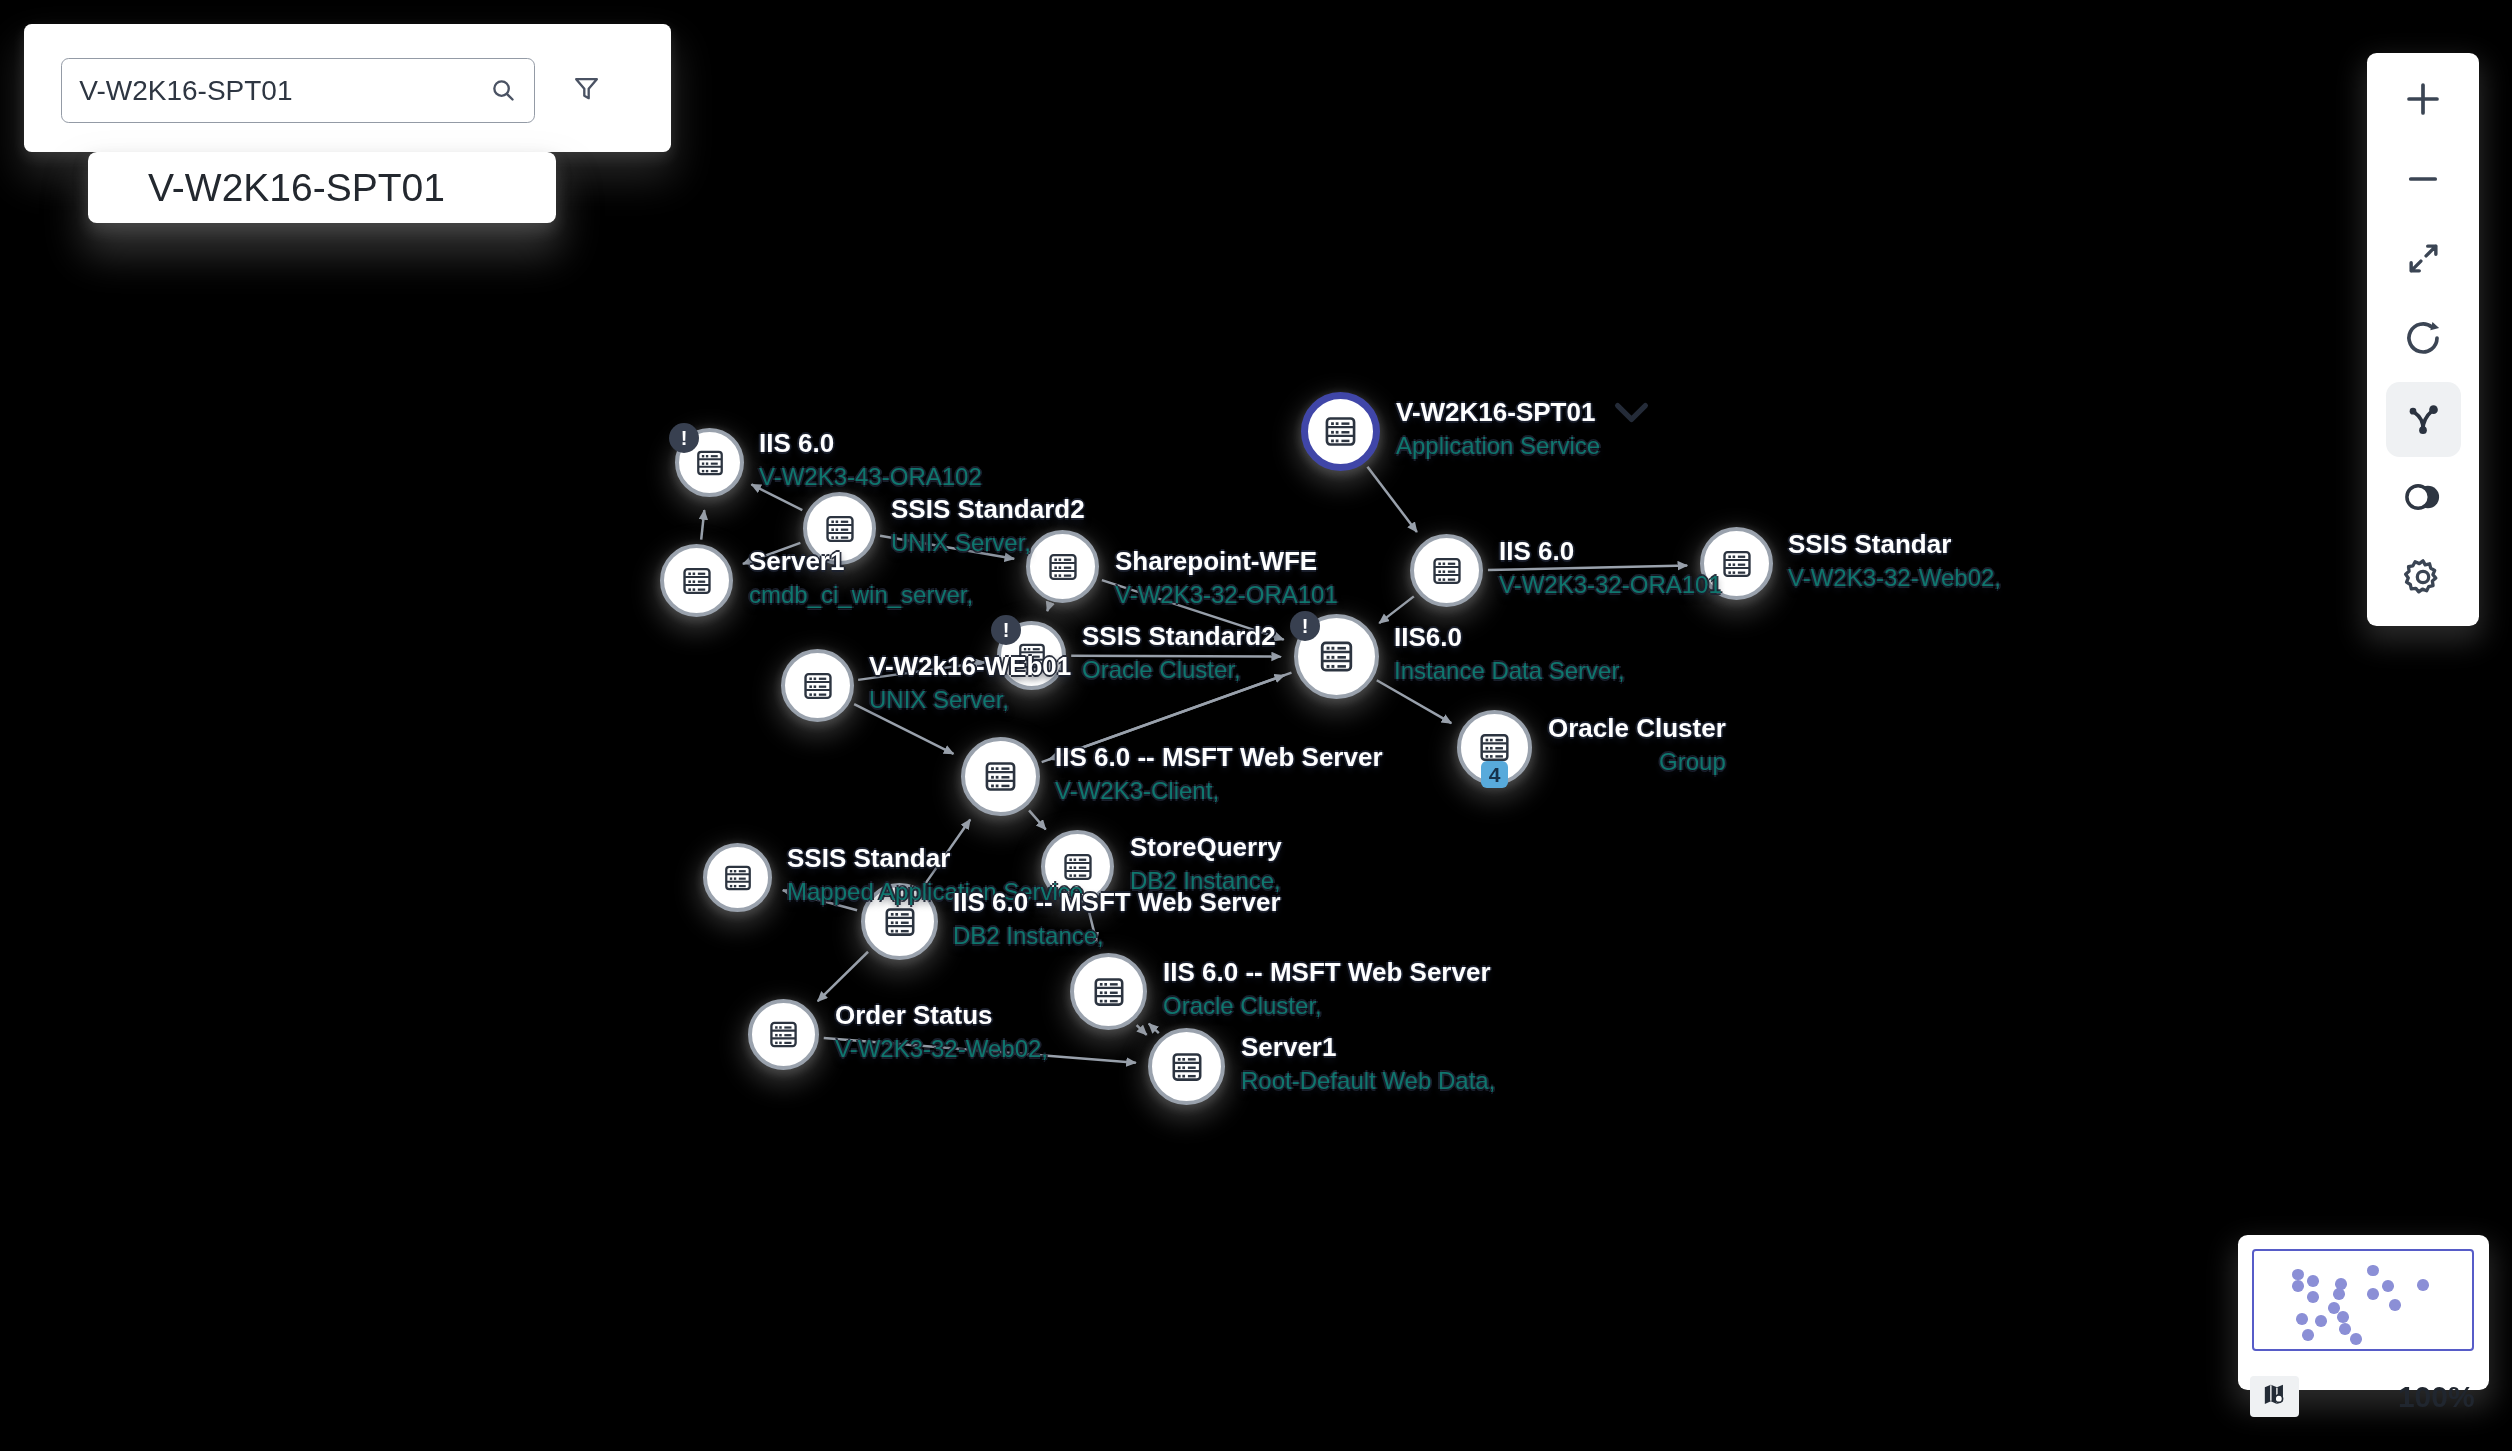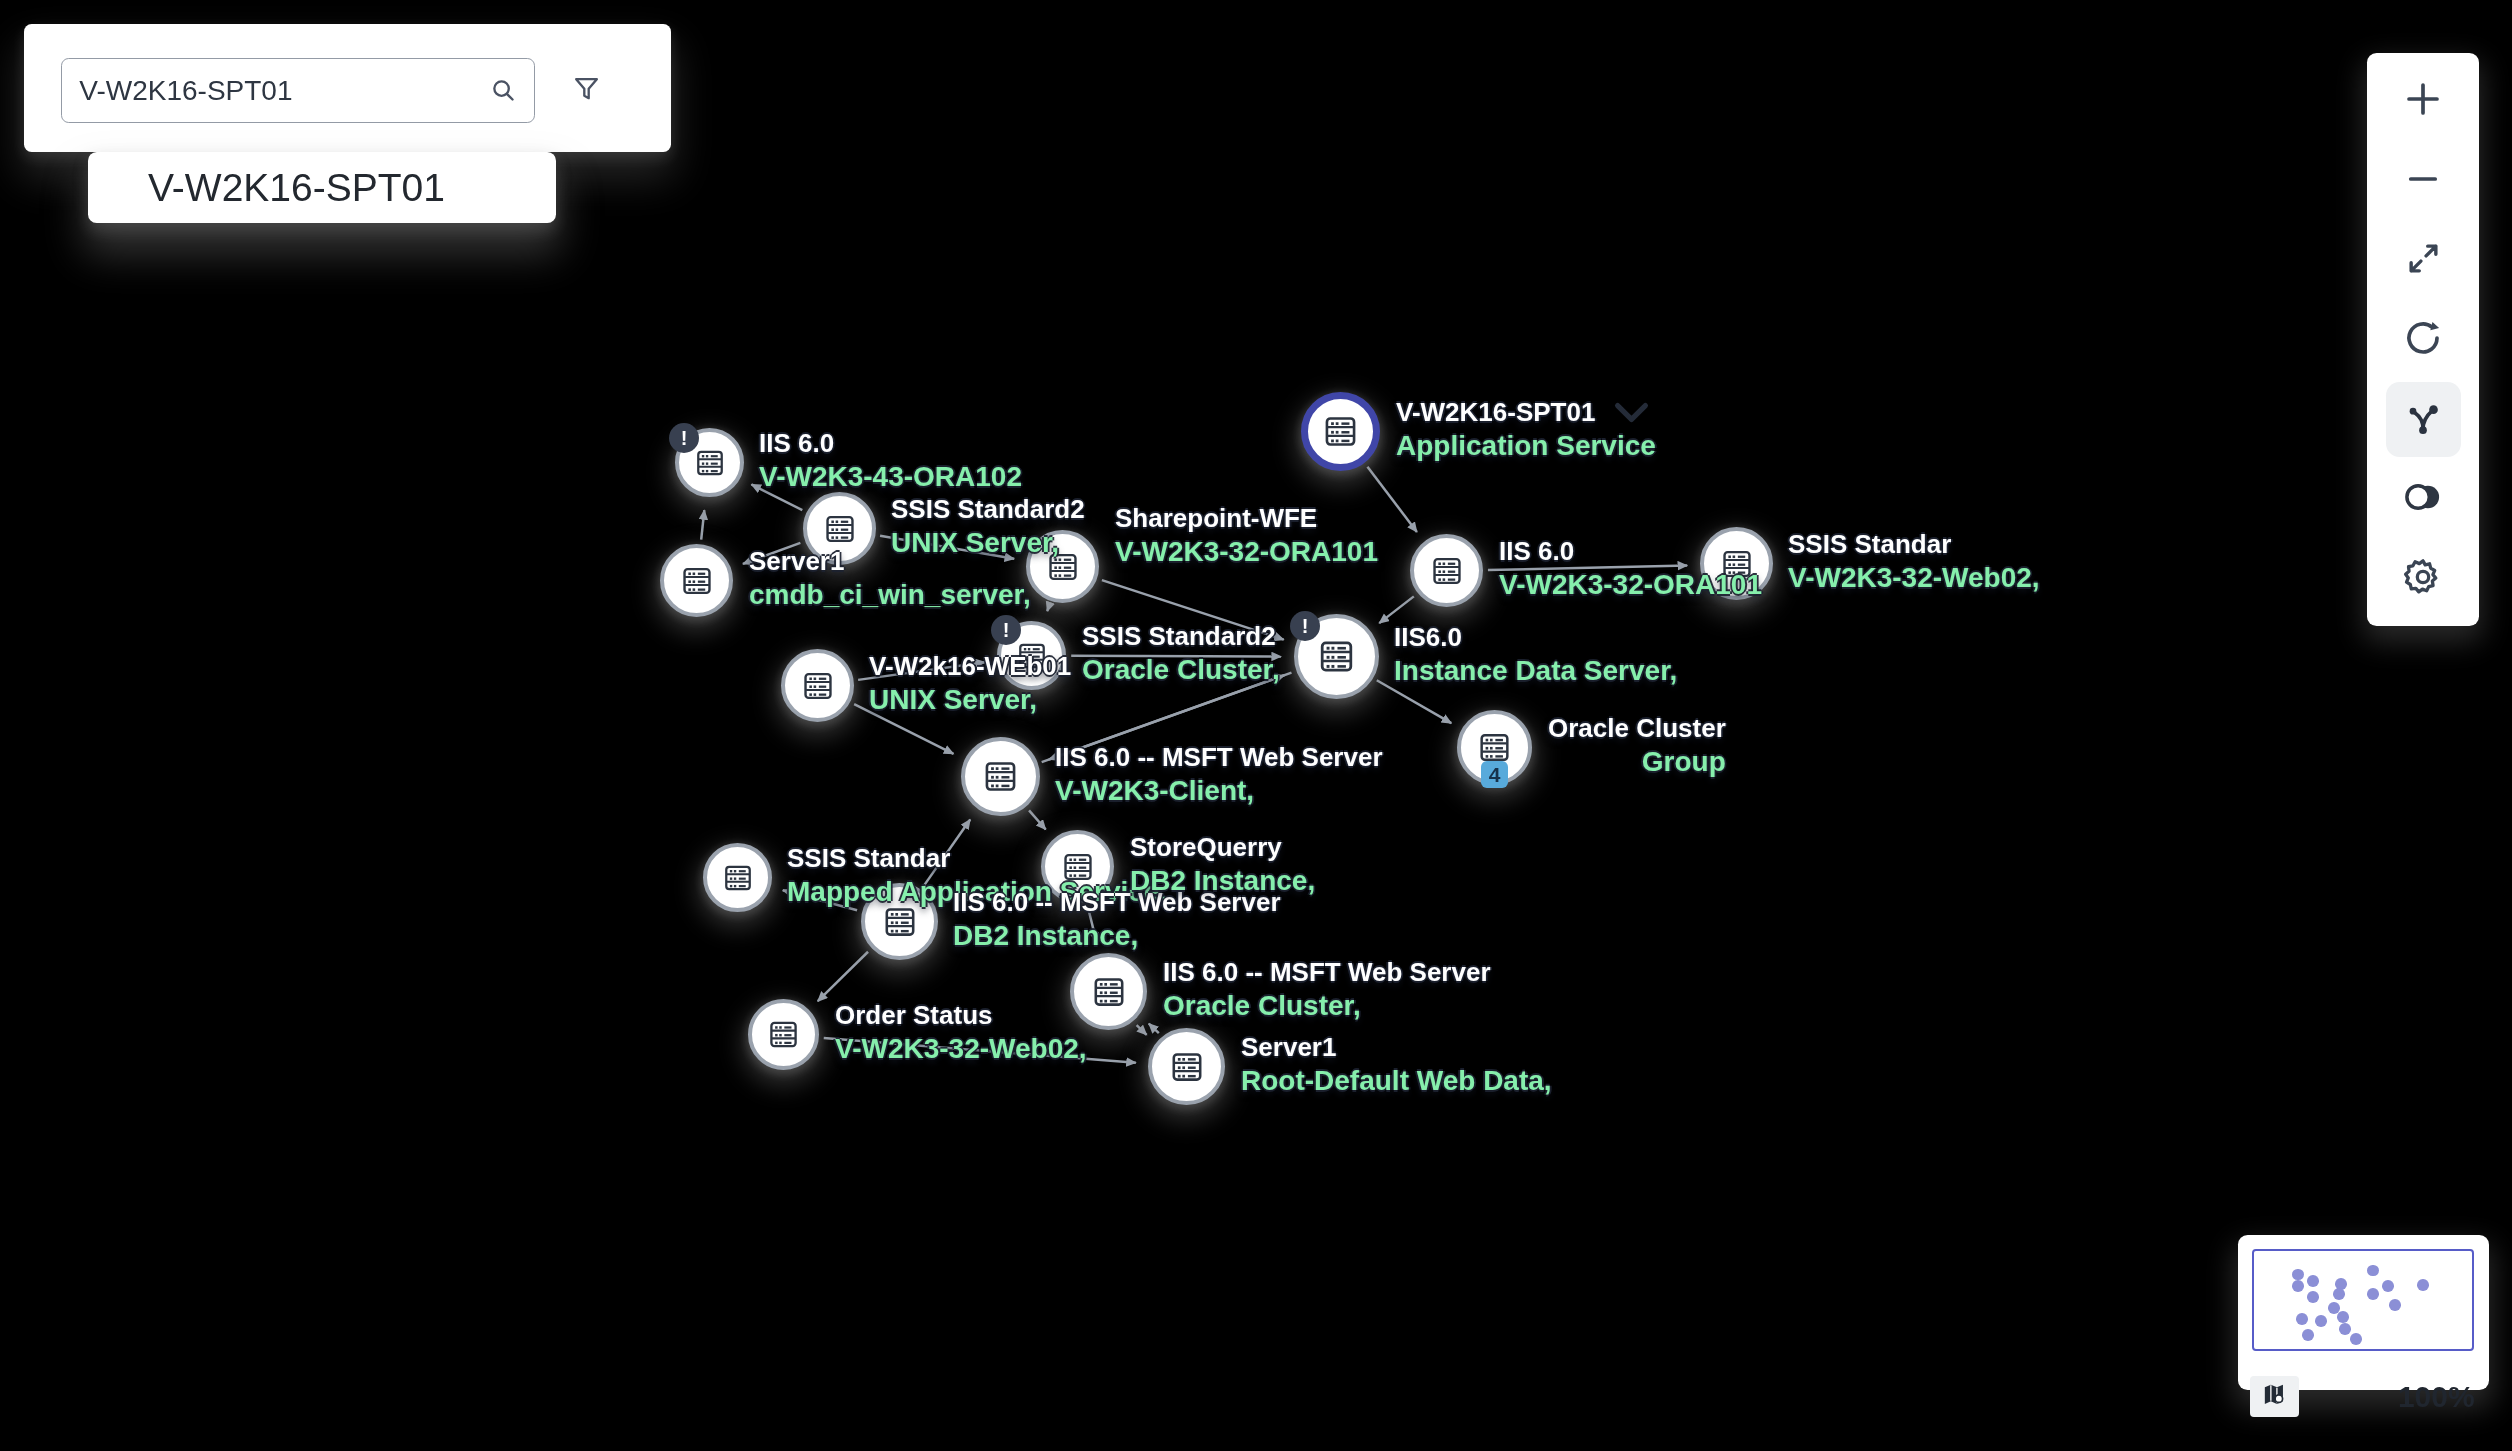--- a/index.html
+++ b/index.html
@@ -27,21 +27,21 @@
     color:#17324b;font-weight:bold;font-size:21px;line-height:27px;text-align:center;z-index:5;
   }
   .nlabel{
     position:absolute;z-index:4;white-space:nowrap;pointer-events:none;
     color:#fff;
     text-shadow:1.9px 0 0 rgba(28,34,48,.92),-1.9px 0 0 rgba(28,34,48,.92),
                 0 1.9px 0 rgba(28,34,48,.92),0 -1.9px 0 rgba(28,34,48,.92),
                 0 3.9px 7.7px rgba(20,26,40,.7);
   }
   .nlabel .l1{display:flex;align-items:center;font-size:26px;font-weight:800;line-height:33px;}
-  .nlabel .l2{display:block;font-size:28px;font-weight:700;line-height:33px;color:#86efac;}
+  .nlabel .l2{display:block;font-size:24px;font-weight:400;line-height:33px;color:#0f766e;}
   .chev{margin-left:17.3px;display:inline-flex;}
   
   .search-panel{
     position:absolute;left:24px;top:24px;width:647px;height:128px;background:#fff;border-radius:7.7px;
     box-shadow:0 23px 40px 3.9px rgba(120,120,120,.30),0 5.8px 13.5px rgba(130,130,130,.25);z-index:10;
   }
   .search-box{
     position:absolute;left:37px;top:34px;width:474px;height:65px;box-sizing:border-box;
     border:1.9px solid #949ba6;border-radius:7.7px;background:#fff;display:flex;align-items:center;
   }
@@ -207,21 +207,21 @@
               <rect x="5.9" y="11.6" width="1.8" height="1.8"></rect>
               <rect x="8.9" y="11.6" width="1.8" height="1.8"></rect>
               <rect x="12.6" y="11.7" width="5.2" height="1.6"></rect>
               <rect x="5.9" y="17.2" width="1.8" height="1.8"></rect>
               <rect x="8.9" y="17.2" width="1.8" height="1.8"></rect>
               <rect x="12.6" y="17.3" width="5.2" height="1.6"></rect>
             </g>
           </svg>
         </span>
       </div>
-      <div class="nlabel" style="left: 1115px; top: 502px;">
+      <div class="nlabel" style="left: 1115px; top: 545px;">
         <span class="l1">
           <span>Sharepoint-WFE</span>
         </span>
         <span class="l2">V-W2K3-32-ORA101</span>
       </div>
       <div class="node selected" style="left: 1301px; top: 392px; height: 79px; width: 79px; border-color: rgb(64, 70, 168);">
         <span class="srv">
           <svg width="37" height="37" viewBox="0 0 24 24">
             <rect x="3.2" y="3.6" width="17.6" height="16.8" rx="2.2" fill="#fff" stroke="#2c3440" stroke-width="1.7"></rect>
             <path d="M3.6 9.2h16.8M3.6 14.8h16.8" stroke="#2c3440" stroke-width="1.5"></path>

